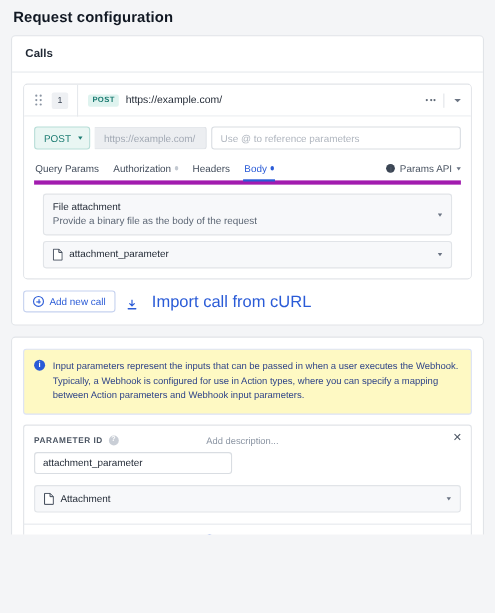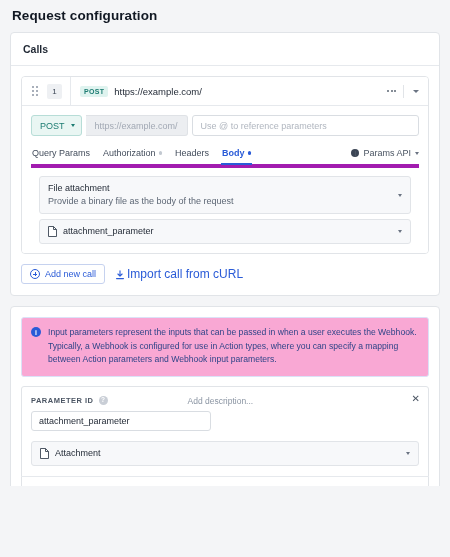--- a/index.html
+++ b/index.html
@@ -156,21 +156,21 @@
   }
   .tab {
     font-size: 9px;
     color: #434d5c;
     padding: 0 0 6px 0;
     margin-right: 13px;
     cursor: pointer;
     display: flex; align-items: center; gap: 3px;
     position: relative;
   }
-  .tab.active { color: #2a5bd7; font-weight: bold; }
+  .tab.active { color: #2a5bd7; font-weight: normal; }
   .tab.active::after {
     content: "";
     position: absolute;
     left: -1px; right: -1px; bottom: -1px;
     height: 2px; background: #2a5bd7;
   }
   .tab-dot { width: 3.5px; height: 3.5px; border-radius: 50%; display: inline-block; }
   .tab-dot.gray { background: #c3c9d1; }
   .tab-dot.blue { background: #2a5bd7; }
 
@@ -217,37 +217,37 @@
     display: inline-flex; align-items: center; gap: 5px;
     border: 1px solid #c6d2ef;
     border-radius: 3px;
     background: #fff;
     padding: 4px 8px;
     font-size: 9px;
     color: #2a5bd7;
     cursor: pointer;
   }
   .btn-link {
-    display: inline-flex; align-items: center; gap: 2px;
-    font-size: 12px; color: #2a5bd7; cursor: pointer;
+    display: inline-flex; align-items: center; gap: 13px;
+    font-size: 15px; color: #2a5bd7; cursor: pointer;
   }
   .plus-circle {
     width: 10px; height: 10px; border-radius: 50%;
     border: 1px solid #2a5bd7;
     position: relative; flex: none;
   }
   .plus-circle::before, .plus-circle::after {
     content: ""; position: absolute; background: #2a5bd7;
   }
   .plus-circle::before { left: 2px; right: 2px; top: 3.5px; height: 1px; }
   .plus-circle::after { top: 2px; bottom: 2px; left: 3.5px; width: 1px; }
 
   
   .info-banner {
-    background: #f9a8d4;
+    background: #fef9c3;
     border: 1px solid #dbe2f7;
     border-radius: 3px;
     display: flex;
     gap: 7px;
     padding: 8px 10px 9px 9px;
   }
   .info-badge {
     width: 10px; height: 10px; border-radius: 50%;
     background: #2a5bd7; color: #fff;
     font-size: 7px; font-weight: bold;

